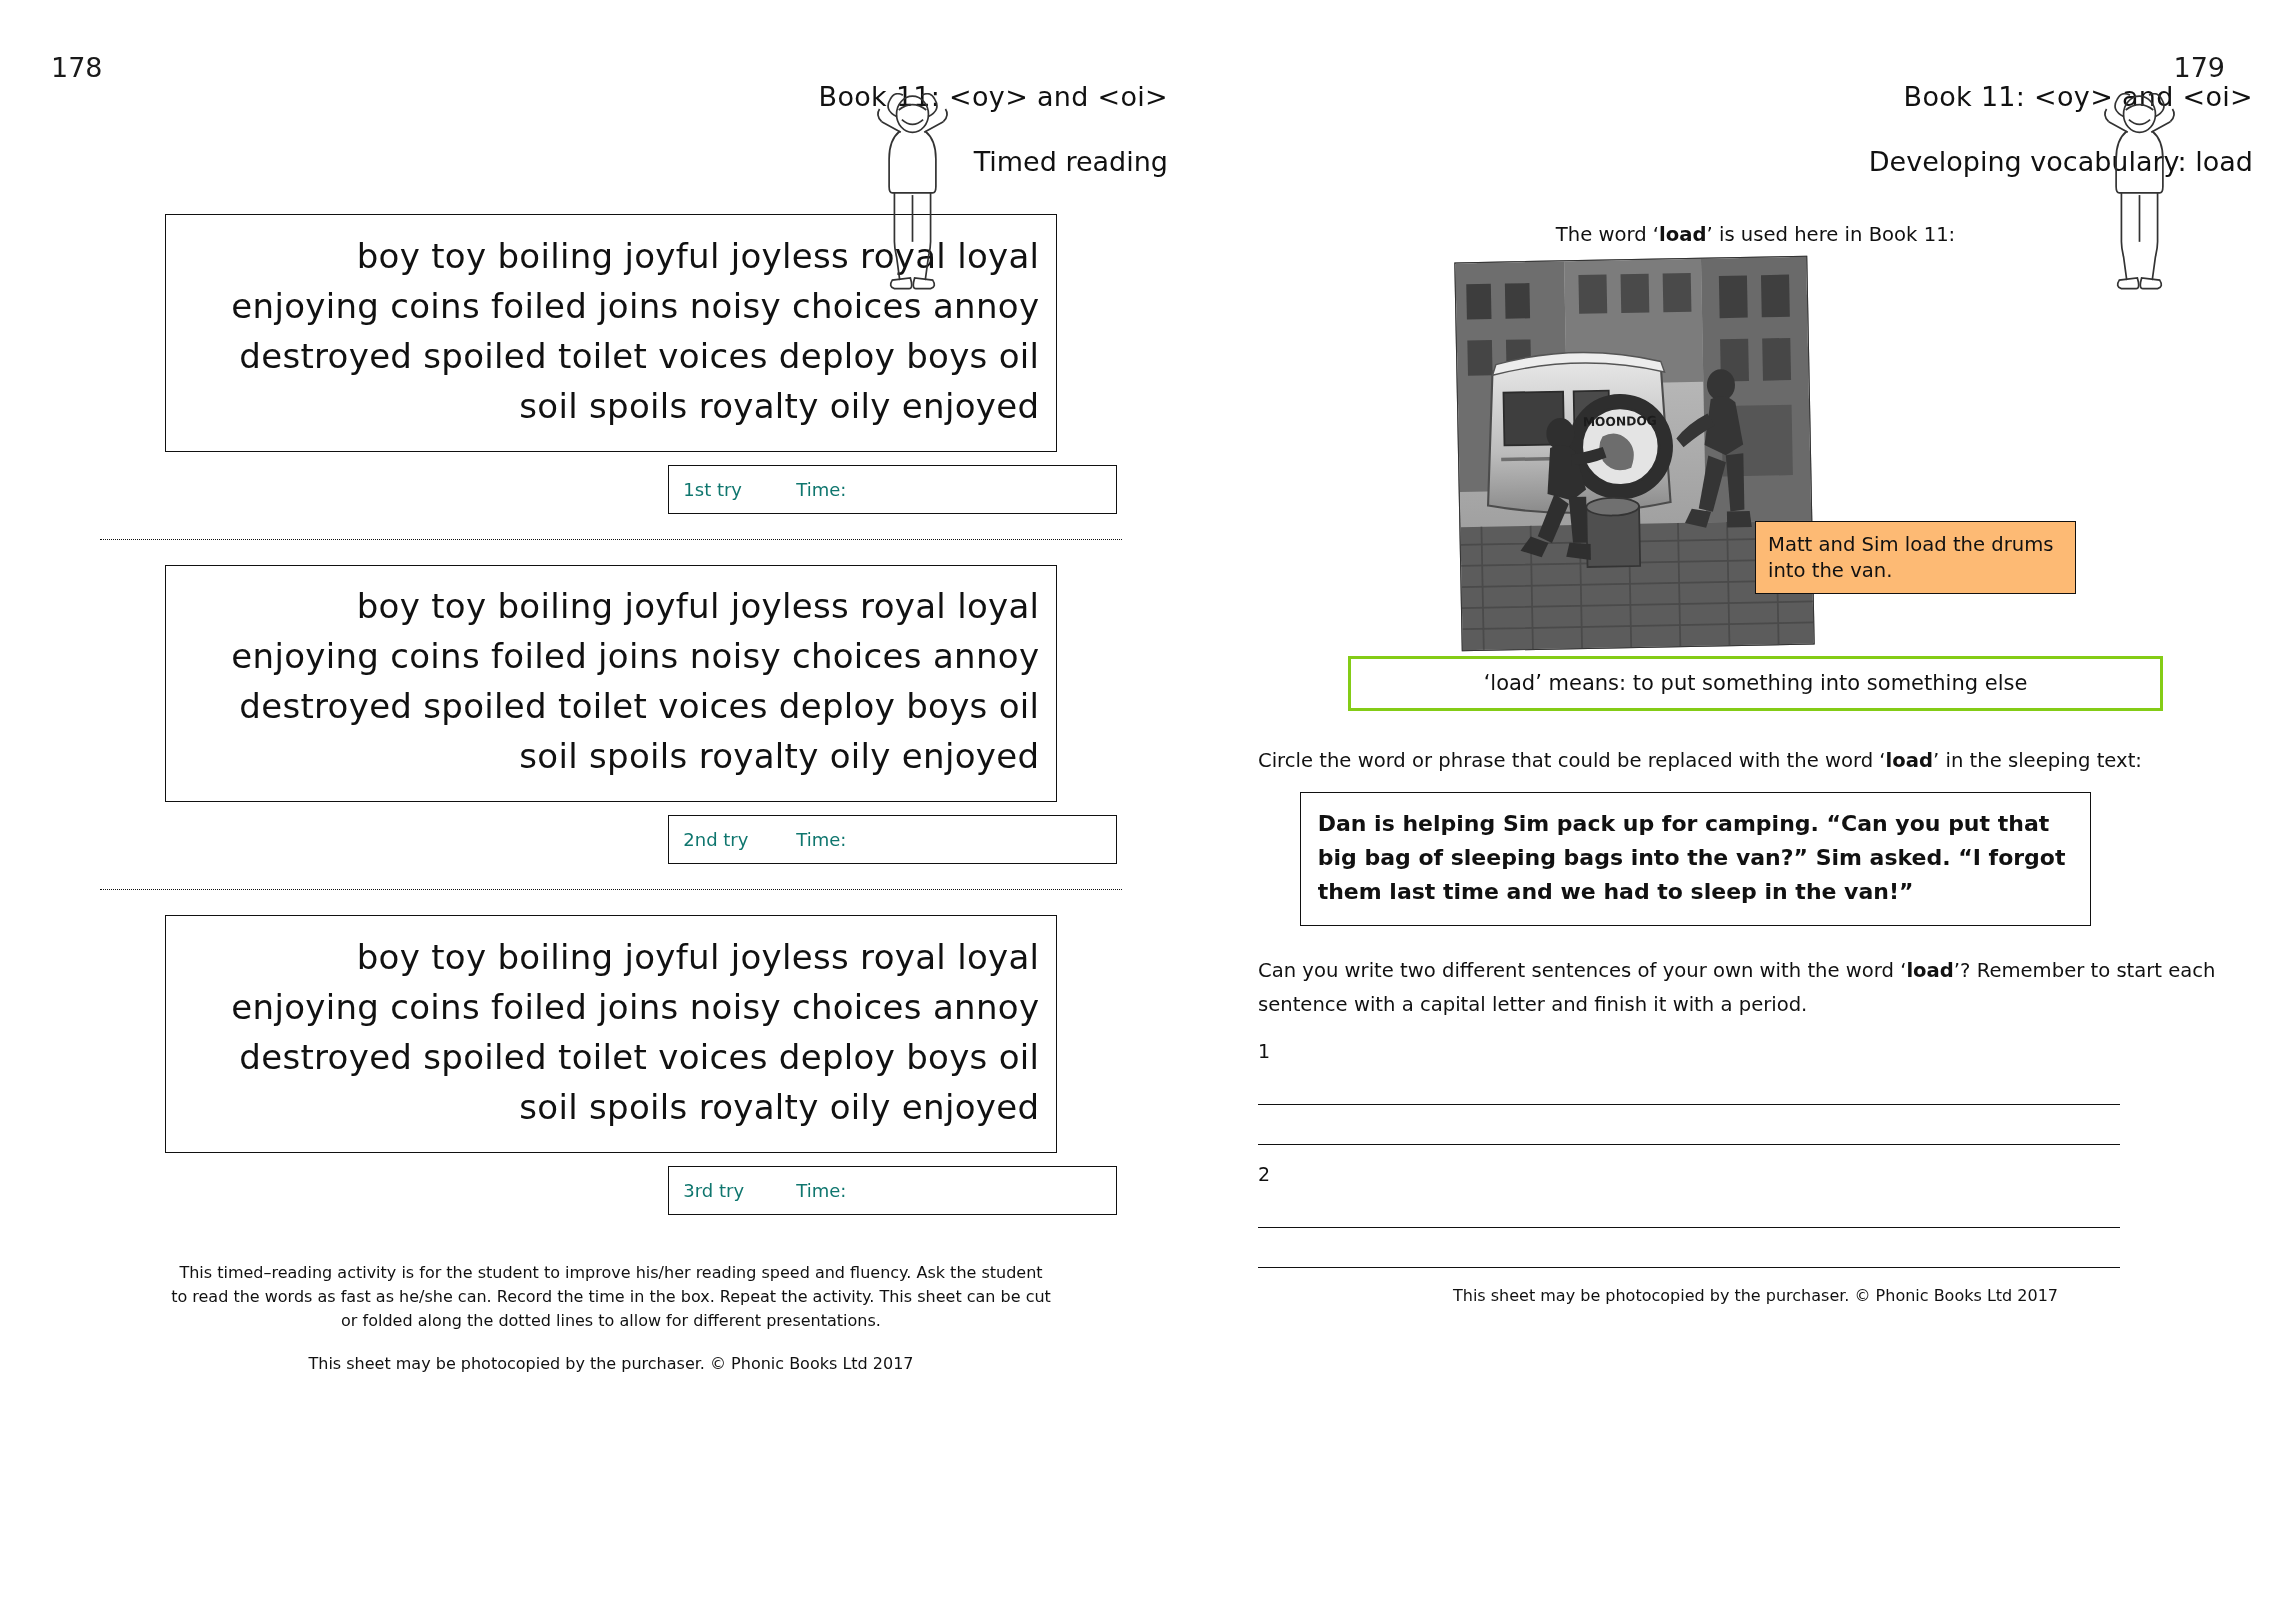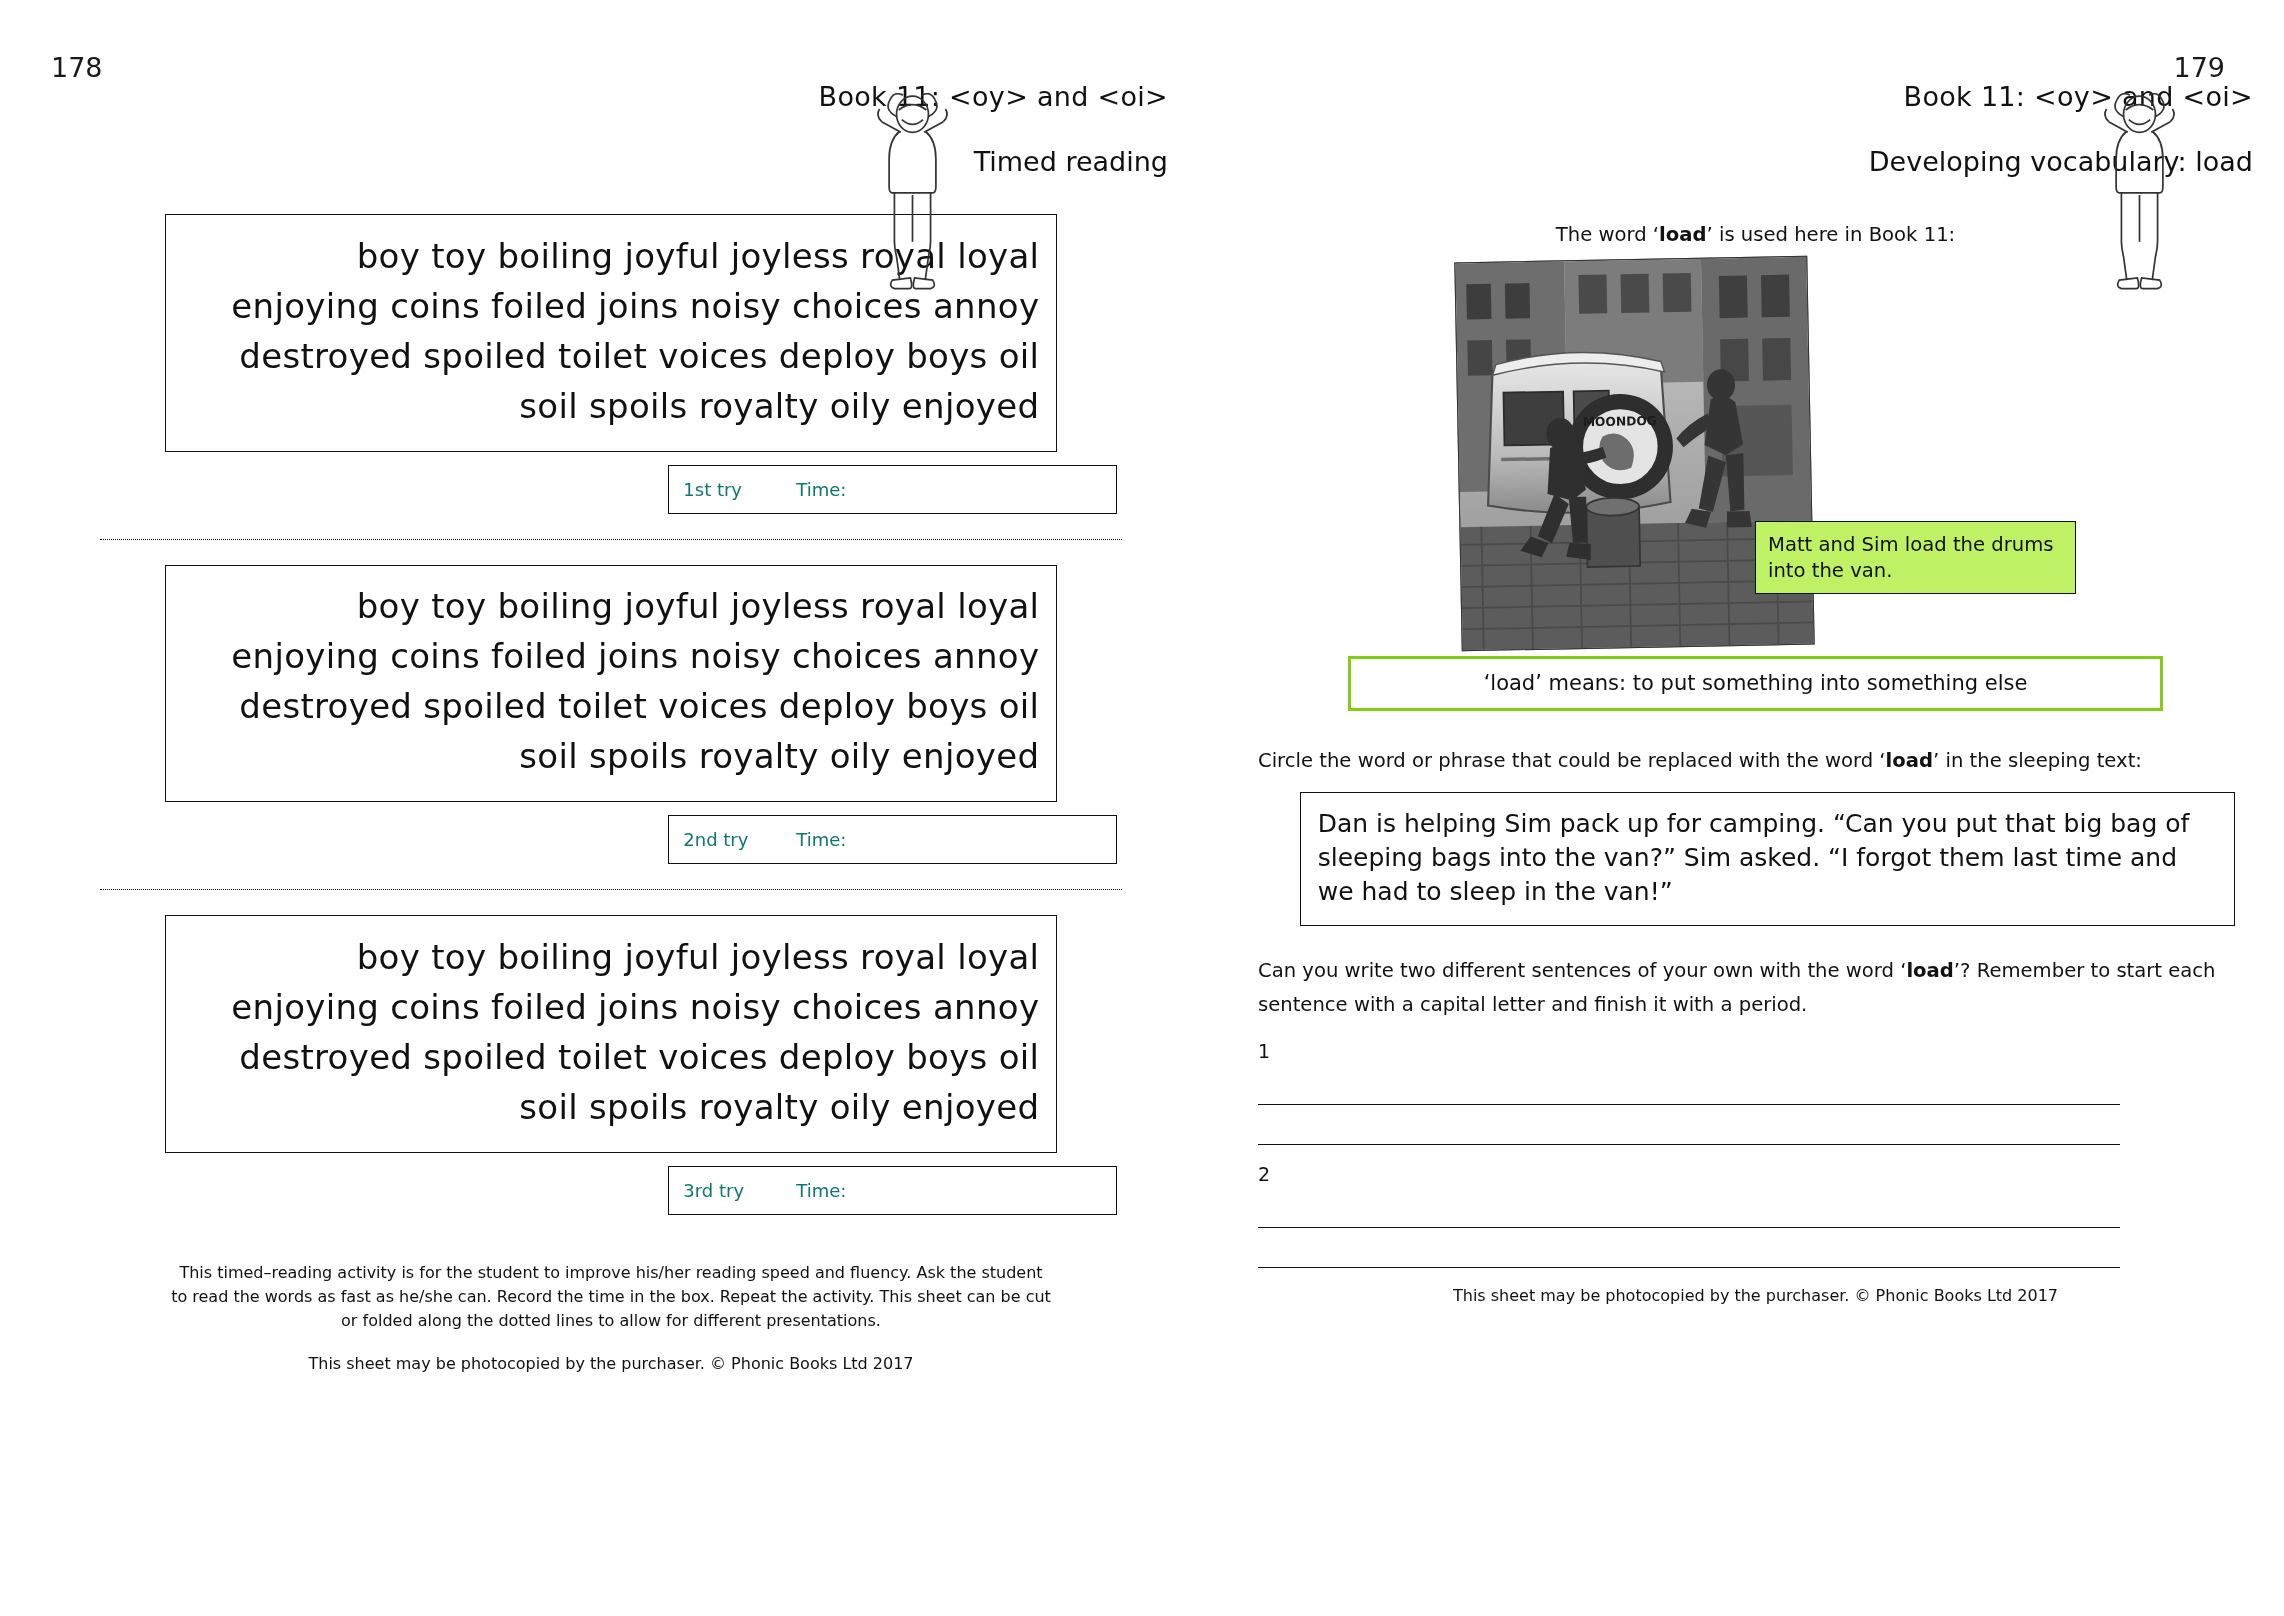--- a/index.html
+++ b/index.html
@@ -163,21 +163,21 @@
     background: #6f6f6f;
     transform: rotate(-1.1deg);
   }
   .photo svg { display: block; }
   .caption-box {
     position: absolute;
     left: 416px;
     top: 262px;
     width: 321px;
     border: 1.8px solid #111;
-    background: #bef264;
+    background: #fdba74;
     box-sizing: border-box;
     padding: 9.5px 12px;
     font-size: 19.6px;
     line-height: 26px;
     color: #111;
   }
 
   .means-box {
     width: 815px;
     margin: 3.6px auto 0 auto;
@@ -196,27 +196,28 @@
     font-size: 19.6px;
     line-height: 34px;
     color: #111;
     text-align: justify;
     padding-right: 3.6px;
   }
   .instruction b { font-weight: bold; }
 
   .text-box {
     margin: 14.3px 0 0 42px;
-    width: 935px;
+    width: 791px;
     border: 1.8px solid #111;
     box-sizing: border-box;
     padding: 14.3px 16.7px 15.5px 16.7px;
-    font-size: 25px;
+    font-size: 22px;
     line-height: 34px;
     color: #111;
+    font-weight: bold;
   }
 
   .prompt {
     margin: 28.6px 0 0 0;
     font-size: 19.6px;
     line-height: 34px;
     color: #111;
   }
   .prompt b { font-weight: bold; }
 

